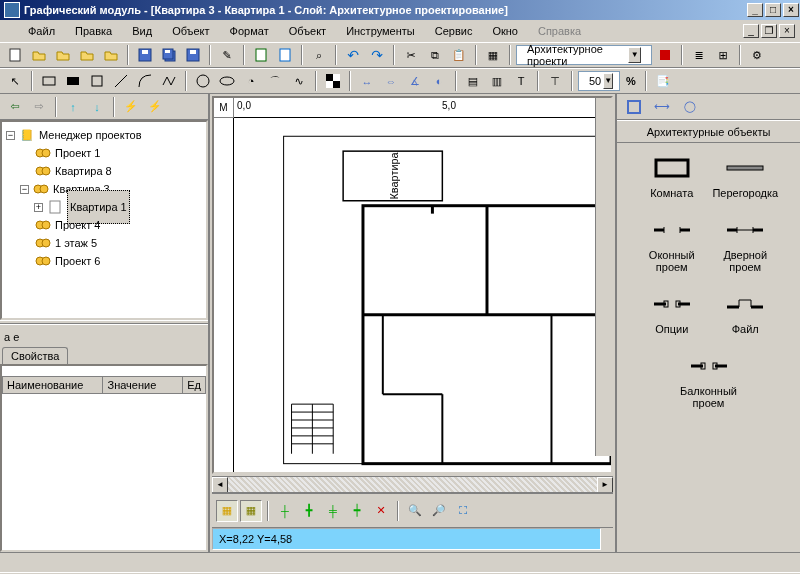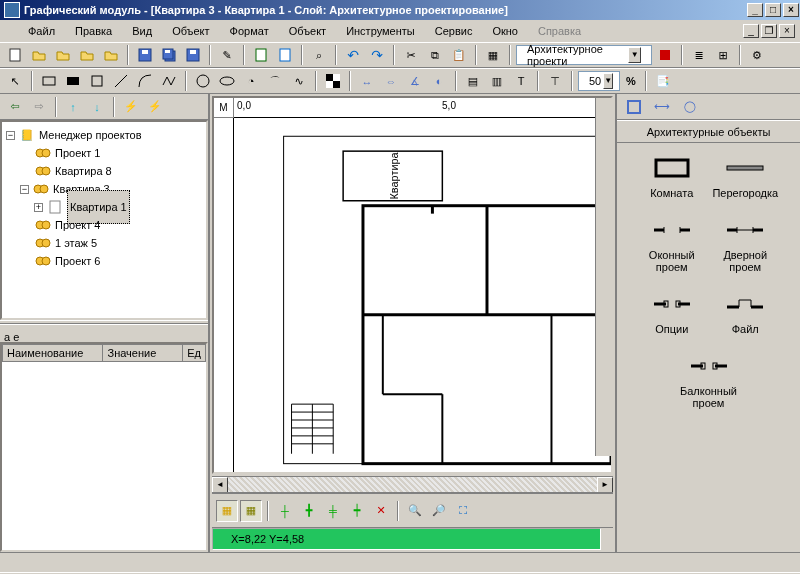--- a/index.html
+++ b/index.html
@@ -32,38 +32,38 @@
   .tree-row .noexp { width:11px; margin-right:4px; }
   .tree-row .ticon { width:16px; height:14px; margin-right:4px; display:inline-flex; align-items:center; justify-content:center; }
   .tree-row .label.sel { background:#d4d0c8; border:1px dotted #000; padding:10px 2px; }
   .indent1 { padding-left:14px;align-items:center; } .indent2 { padding-left:28px; }
   
   .splitter-h { height:4px; background:#d4d0c8; border-top:1px solid #fff; border-bottom:1px solid #808080; cursor:row-resize; }
   .ae-label { height:18px; padding:6px 4px; border-top:1px solid #fff; }
   .props-tab { height:22px; background:#d4d0c8; display:flex; align-items:flex-end; padding-left:2px; }
   .props-tab .tab { background:#d4d0c8; border:1px solid #808080; border-bottom:none; border-top-left-radius:3px; border-top-right-radius:3px; padding:2px 8px; font-size:11px; }
   .props-grid { flex:1; background:#fff; border:2px inset #d4d0c8; }
-  .props-grid table { width:100%; border-collapse:collapse; }
+  .props-grid table { width:100%; border-collapse:collapse;margin-top:10px; }
   .props-grid th { background:#d4d0c8; border:1px solid #808080; padding:2px 4px; text-align:left; font-weight:normal; font-size:11px; }
   
   .center { flex:1; display:flex; flex-direction:column; background:#d4d0c8; }
   .canvas-frame { flex:1; background:#fff; border:2px inset #d4d0c8; margin:2px; position:relative; overflow:hidden; }
   .rul-corner { position:absolute; top:0; left:0; width:20px; height:20px; background:#fff; border-right:1px solid #808080; border-bottom:1px solid #808080; text-align:center; line-height:20px; font-size:10px; }
   .rul-top { position:absolute; top:0; left:20px; right:0; height:20px; border-bottom:1px solid #000; }
   .rul-top .num { position:absolute; bottom:6px; font-size:10px; transform:translateX(-50%); }
   .rul-left { position:absolute; top:20px; left:0; bottom:0; width:20px; border-right:1px solid #000; }
   .canvas { position:absolute; top:20px; left:20px; right:0; bottom:0; background:#fff; }
   
   .scrollbar-v { position:absolute; top:0; right:0; bottom:16px; width:16px; background:#d4d0c8; border-left:1px solid #808080; }
   .scrollbar-h { height:16px; background:#d4d0c8; border-top:1px solid #808080; display:flex; }
   .sb-btn { width:16px; height:16px; background:#d4d0c8; border:1px solid #fff; border-right-color:#404040; border-bottom-color:#404040; font-size:8px; text-align:center; line-height:14px; cursor:pointer; }
   
   .bottom-tools { height:36px; border-top:2px solid #808080; border-bottom:1px solid #808080; margin:0 2px; display:flex; align-items:center; padding:0 4px; gap:2px; background:#d4d0c8; }
   .bottom-tools .pressed { border:1px solid #808080; border-right-color:#fff; border-bottom-color:#fff; background:#e0e0d0; }
-  .status { height:22px; background:#22c55e; border:1px inset #fff; margin:0px 14px 2px 2px; padding:2px 18px; line-height:16px; }
+  .status { height:22px; background:#7dd3fc; border:1px inset #fff; margin:0px 14px 2px 2px; padding:2px 6px; line-height:16px; }
   
   .right { width:185px; border-left:2px solid #808080; background:#d4d0c8; display:flex; flex-direction:column; }
   .right-tools { height:26px; display:flex; align-items:center; padding:0 6px; gap:6px; border-bottom:1px solid #808080; }
   .right-header { height:23px; background:#d4d0c8; text-align:center; line-height:22px; border-bottom:1px solid #808080; border-top:1px solid #fff; }
   .palette { flex:1; background:#d4d0c8; padding:10px 20px; overflow:auto; }
   .pal-grid { display:grid; grid-template-columns:1fr 1fr; gap:16px 4px; }
   .pal-item { text-align:center; cursor:pointer; }
   .pal-item .sym { height:30px; display:flex; align-items:center; justify-content:center; }
   .pal-item .lbl { font-size:11px; margin-top:4px; line-height:12px; }
   .single { grid-column:1/3; }
@@ -422,20 +422,23 @@
                 <ellipse cx="5" cy="6" rx="4" ry="4" fill="#f5c23a" stroke="#aa7700"></ellipse>
                 <ellipse cx="11" cy="6" rx="4" ry="4" fill="#f5c23a" stroke="#aa7700"></ellipse>
               </svg>
             </span>
             <span class="label">Проект 6</span>
           </div>
         </div>
     </div>
     <div class="splitter-h"></div>
     <div class="ae-label">a e</div>
+    <div class="props-tab">
+      <div class="tab">Свойства</div>
+    </div>
     <div class="props-grid">
       <table>
         <tbody>
             <tr>
           <th style="width:50%">Наименование</th>
           <th style="width:40%">Значение</th>
           <th>Ед</th>
         </tr>
       </tbody>
         </table>

